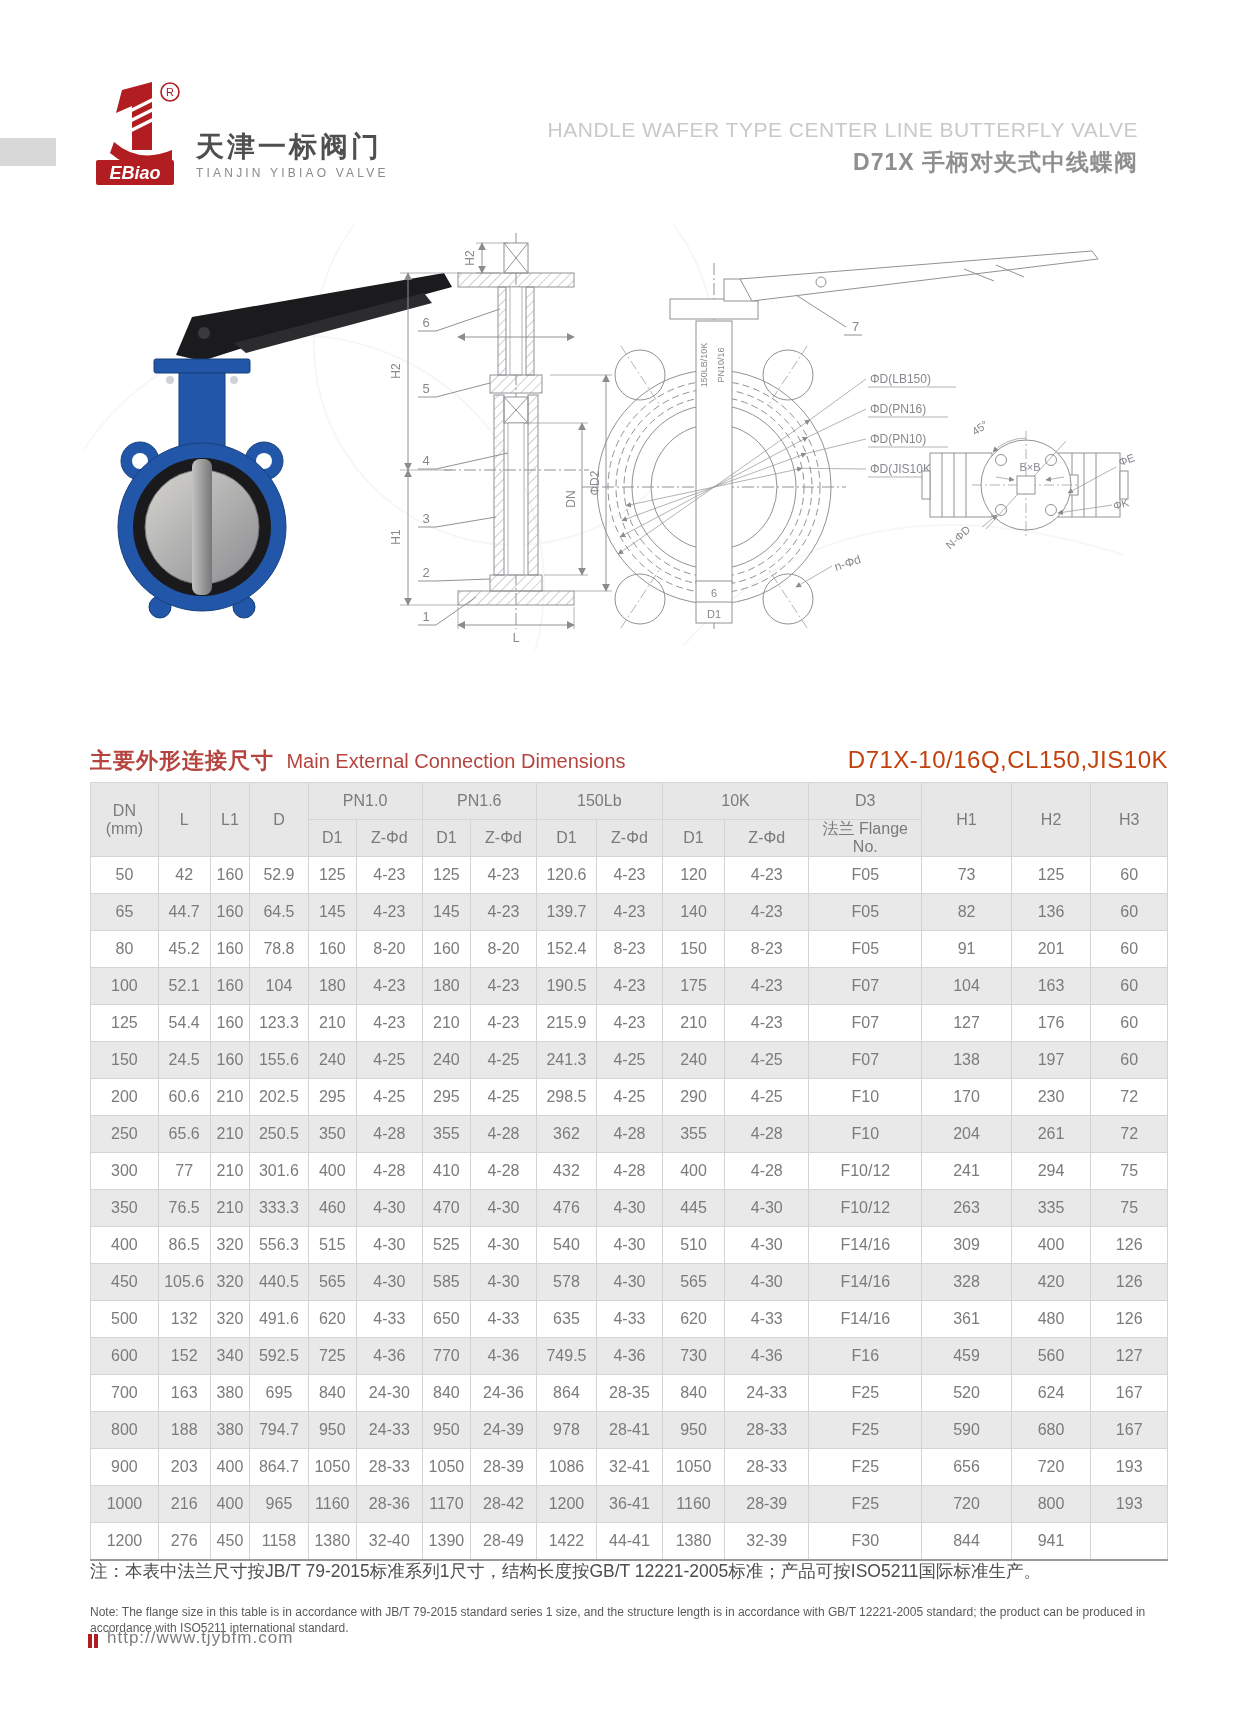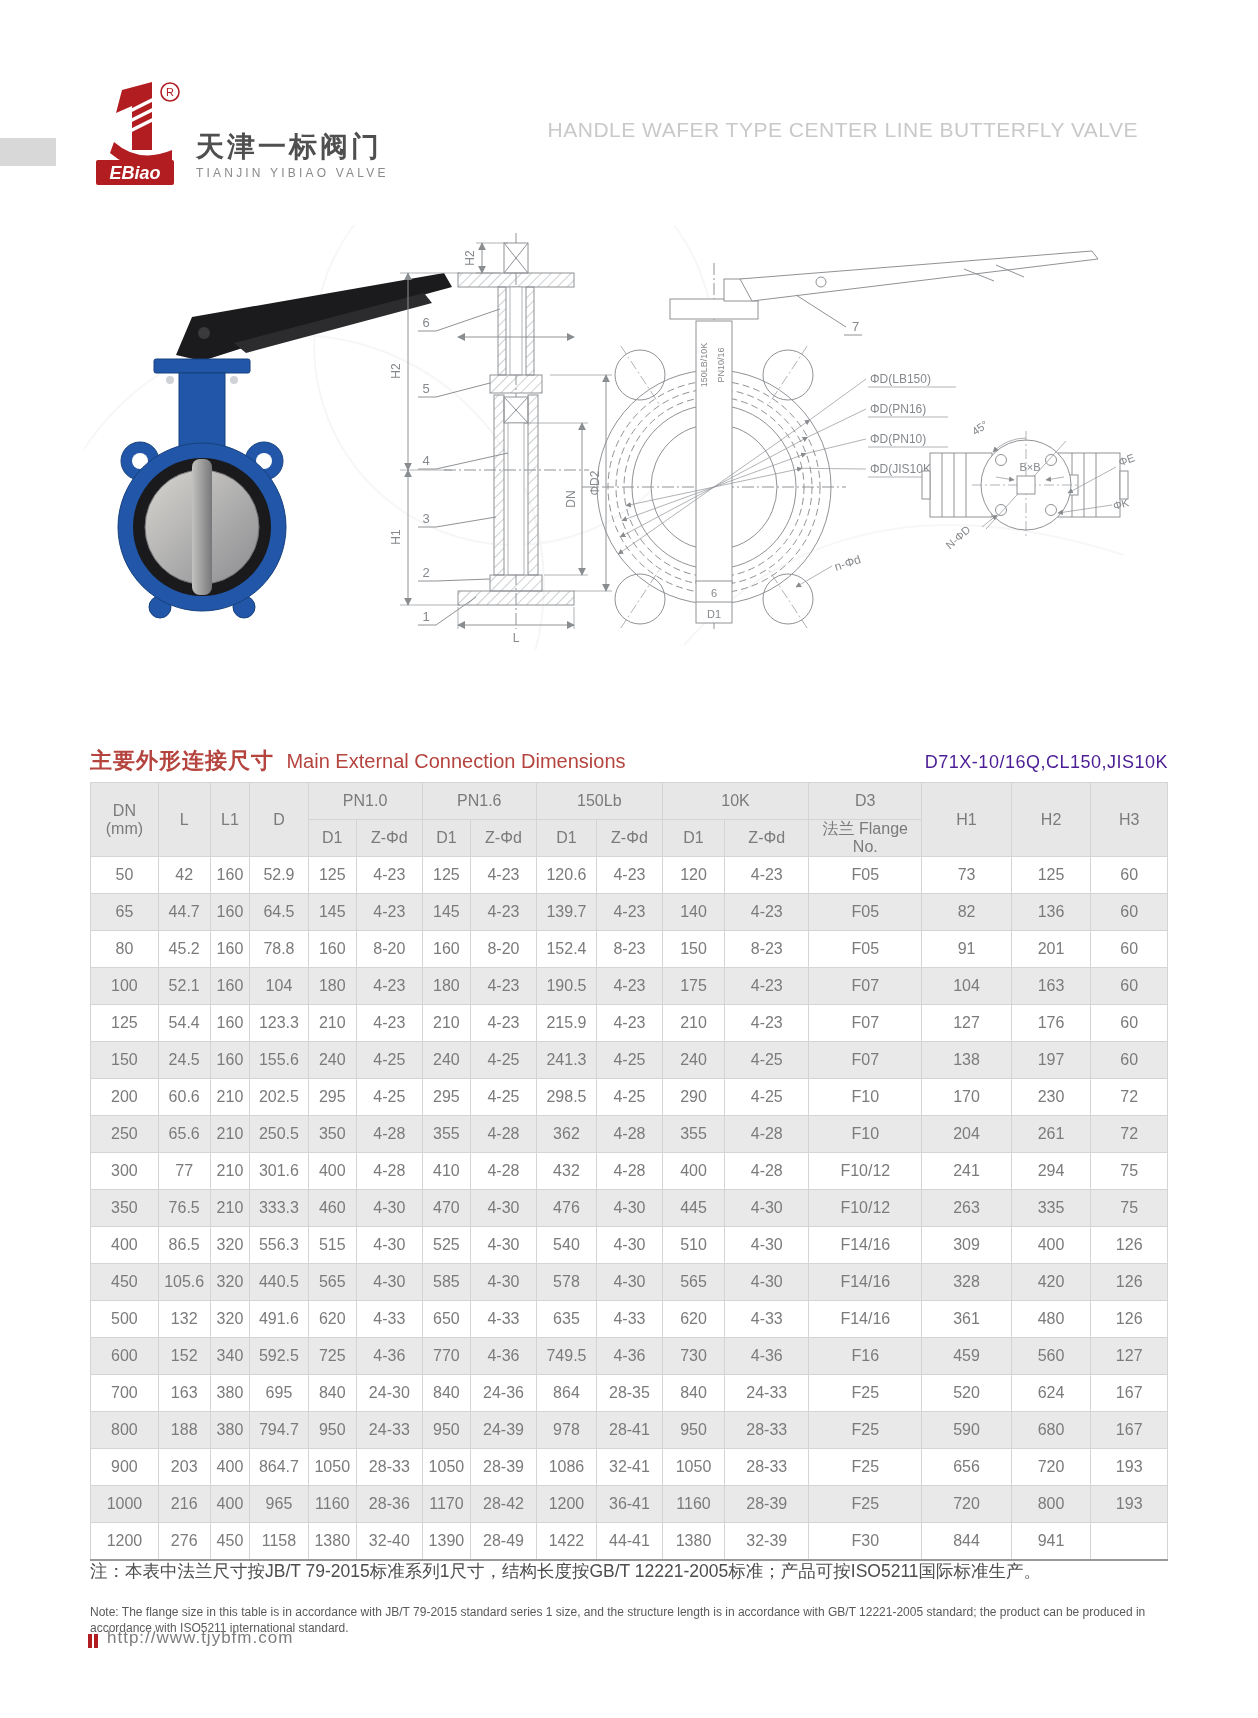--- a/index.html
+++ b/index.html
@@ -29,21 +29,21 @@
   .tech .num{font-size:13px;}
   .tech .sm{font-size:9px;}
   .tech .tv{font-size:11px;}
   .blue{fill:var(--valve_blue);stroke:#17417d;stroke-width:1;}
 
   
   .section-row{position:absolute;left:90px;width:1078px;top:746px;display:flex;justify-content:space-between;align-items:baseline;}
   .sec-left{color:var(--accent_red);}
   .sec-cn{font-size:22px;font-weight:bold;letter-spacing:1px;}
   .sec-en{font-size:20px;margin-left:8px;}
-  .sec-spec{font-size:18px;color:#4c1d95;letter-spacing:0.5px;}
+  .sec-spec{font-size:24px;color:#c2410c;letter-spacing:0.5px;}
 
   
   .dim-table{
     position:absolute;left:90px;top:782px;width:1078px;
     border-collapse:collapse;table-layout:fixed;
     font-size:16px;color:#7b7b7b;text-align:center;
     border-top:1px solid #bfbfbf;border-bottom:2px solid #9a9a9a;
   }
   .dim-table th,.dim-table td{border:1px solid #d4d4d4;font-weight:normal;padding:0;}
   .dim-table thead th{background:#e7e7e7;height:36px;line-height:1.12;}
@@ -81,20 +81,21 @@
       <text x="51" y="99" text-anchor="middle" font-size="18" font-weight="bold" font-style="italic" fill="#ffffff">EBiao</text>
     </svg>
     <div class="company">
       <div class="company-cn">天津一标阀门</div>
       <div class="company-en">TIANJIN YIBIAO VALVE</div>
     </div>
   </div>
 
   <div class="titles">
     <div class="title-en">HANDLE WAFER TYPE CENTER LINE BUTTERFLY VALVE</div>
+    <div class="title-cn">D71X 手柄对夹式中线蝶阀</div>
   </div>
 
   <svg class="drawings-svg tech" width="1090" height="425" viewBox="0 0 1090 425">
     <defs>
       <pattern id="hatch" width="7" height="7" patternUnits="userSpaceOnUse" patternTransform="rotate(45)">
         <line x1="0" y1="0" x2="0" y2="7" stroke="#9aa0a4" stroke-width="1"></line>
       </pattern>
       <linearGradient id="discGrad" x1="0" y1="0" x2="1" y2="1">
         <stop offset="0" stop-color="#d6d5d0"></stop>
           <stop offset="1" stop-color="#8c8c90"></stop>

